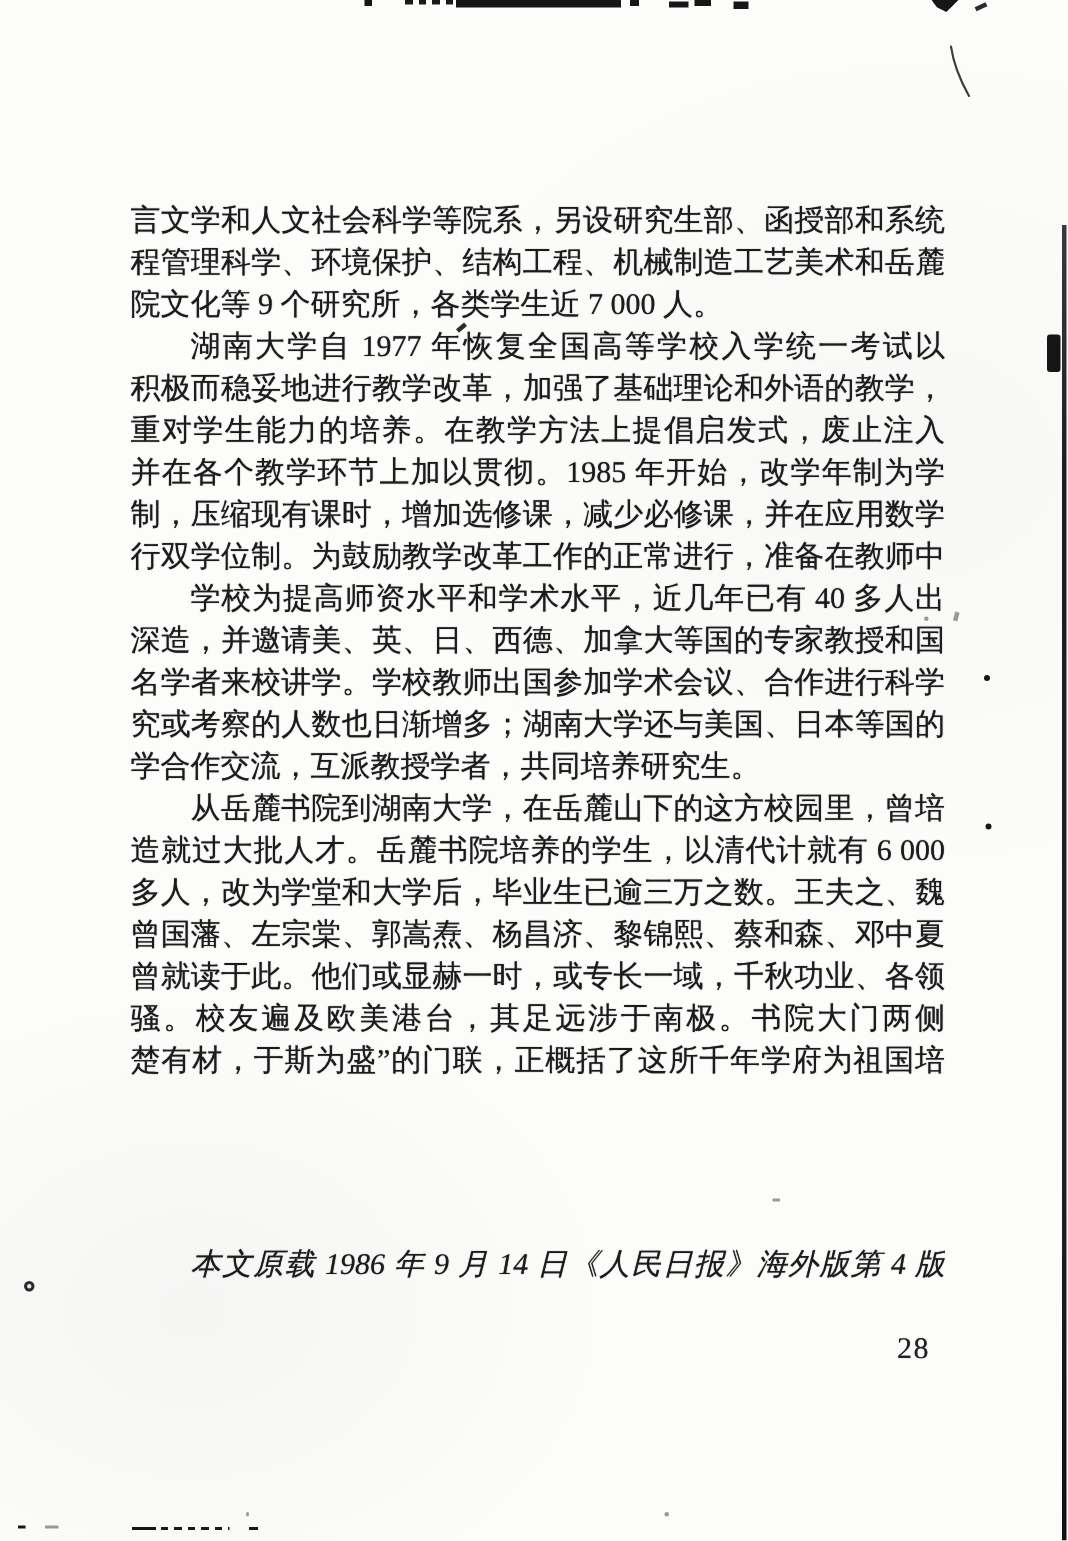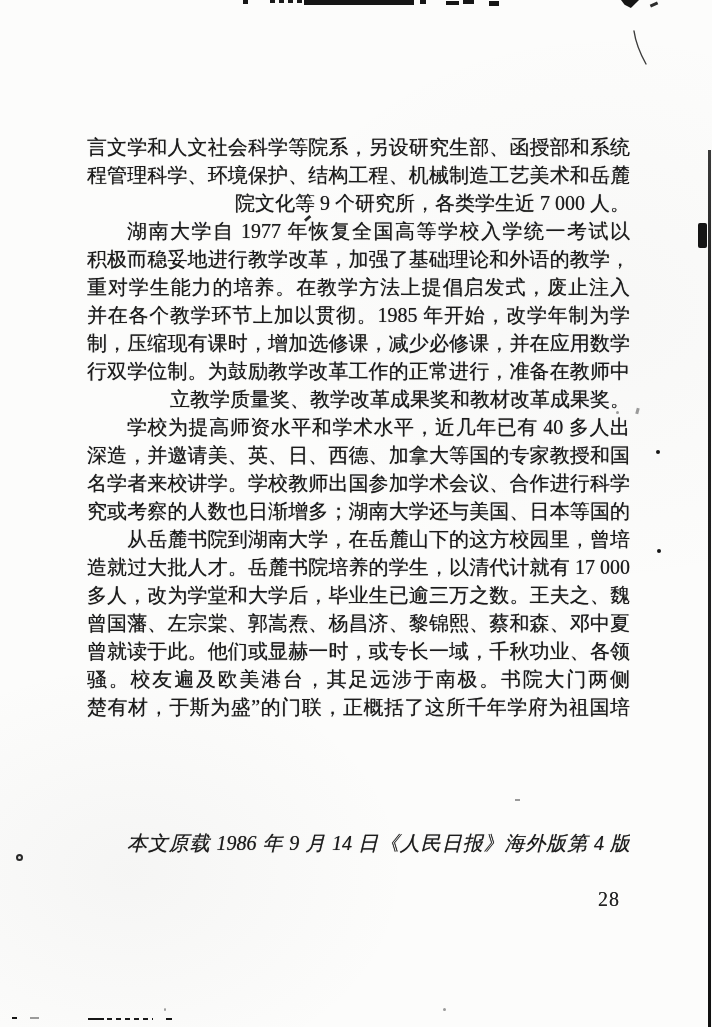--- a/index.html
+++ b/index.html
@@ -23,21 +23,21 @@
     left: 87px; width: 543px;
     color: #1b1b1b;
     font-size: 20px;
     text-shadow: 0 0 0.7px rgba(25,25,25,0.75);
   }
   #body-lines  { top: 133px; }
   #footer-lines { top: 829px; font-style: italic; }
   .line {
     height: 28px; line-height: 28px;
     white-space: nowrap;
-    text-align: right;
+    text-align: left;
   }
   .line.fill {
     white-space: normal;
     text-align: justify;
     text-align-last: justify;
     overflow: hidden;
   }
   .line.indent { text-indent: 40px; }
   .page-number {
     position: absolute;
@@ -132,27 +132,27 @@
   <div class="text-block" id="body-lines">
       <div class="line fill">言文学和人文社会科学等院系，另设研究生部、函授部和系统工</div>
       <div class="line fill">程管理科学、环境保护、结构工程、机械制造工艺美术和岳麓书</div>
       <div class="line">院文化等 9 个研究所，各类学生近 7 000 人。</div>
       <div class="line indent fill">湖南大学自 1977 年恢复全国高等学校入学统一考试以来，</div>
       <div class="line fill">积极而稳妥地进行教学改革，加强了基础理论和外语的教学，注</div>
       <div class="line fill">重对学生能力的培养。在教学方法上提倡启发式，废止注入式，</div>
       <div class="line fill">并在各个教学环节上加以贯彻。1985 年开始，改学年制为学分</div>
       <div class="line fill">制，压缩现有课时，增加选修课，减少必修课，并在应用数学系试</div>
       <div class="line fill">行双学位制。为鼓励教学改革工作的正常进行，准备在教师中设</div>
-      <div class="line">立教学质量奖、教学改革成果奖和教材改革成果奖。</div>
       <div class="line indent fill">学校为提高师资水平和学术水平，近几年已有 40 多人出国</div>
       <div class="line fill">深造，并邀请美、英、日、西德、加拿大等国的专家教授和国内著</div>
       <div class="line fill">名学者来校讲学。学校教师出国参加学术会议、合作进行科学研</div>
       <div class="line fill">究或考察的人数也日渐增多；湖南大学还与美国、日本等国的大</div>
+      <div class="line">学合作交流，互派教授学者，共同培养研究生。</div>
       <div class="line indent fill">从岳麓书院到湖南大学，在岳麓山下的这方校园里，曾培育</div>
-      <div class="line fill">造就过大批人才。岳麓书院培养的学生，以清代计就有 17 000</div>
+      <div class="line fill">造就过大批人才。岳麓书院培养的学生，以清代计就有 6 000</div>
       <div class="line fill">多人，改为学堂和大学后，毕业生已逾三万之数。王夫之、魏源、</div>
       <div class="line fill">曾国藩、左宗棠、郭嵩焘、杨昌济、黎锦熙、蔡和森、邓中夏等，都</div>
       <div class="line fill">曾就读于此。他们或显赫一时，或专长一域，千秋功业、各领风</div>
       <div class="line fill">骚。校友遍及欧美港台，其足远涉于南极。书院大门两侧那“惟</div>
       <div class="line fill">楚有材，于斯为盛”的门联，正概括了这所千年学府为祖国培养</div>
     </div>
 
   <div class="text-block" id="footer-lines">
       <div class="line indent fill">本文原载 1986 年 9 月 14 日《人民日报》海外版第 4 版（有</div>
     </div>

